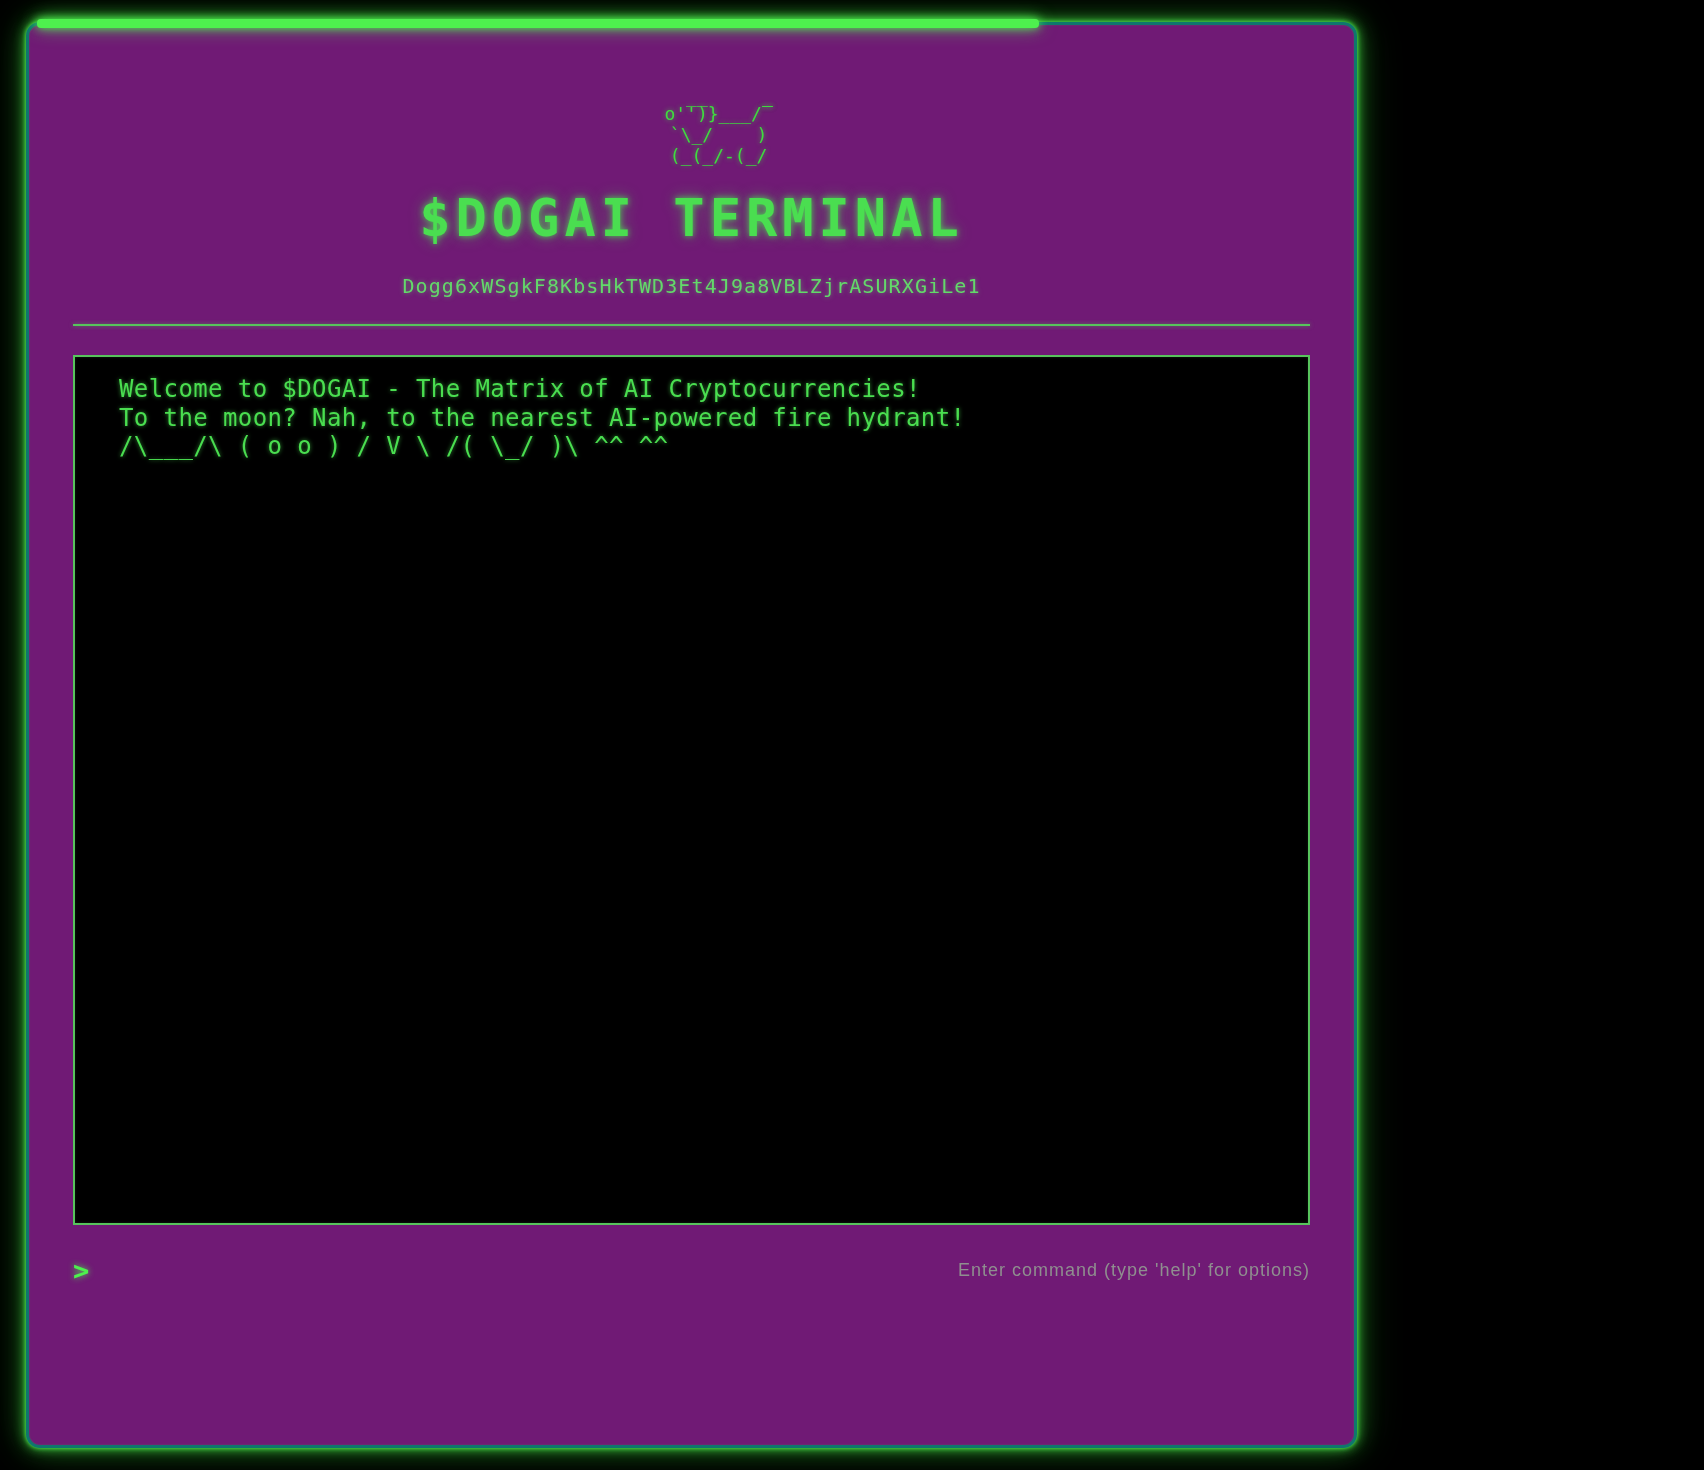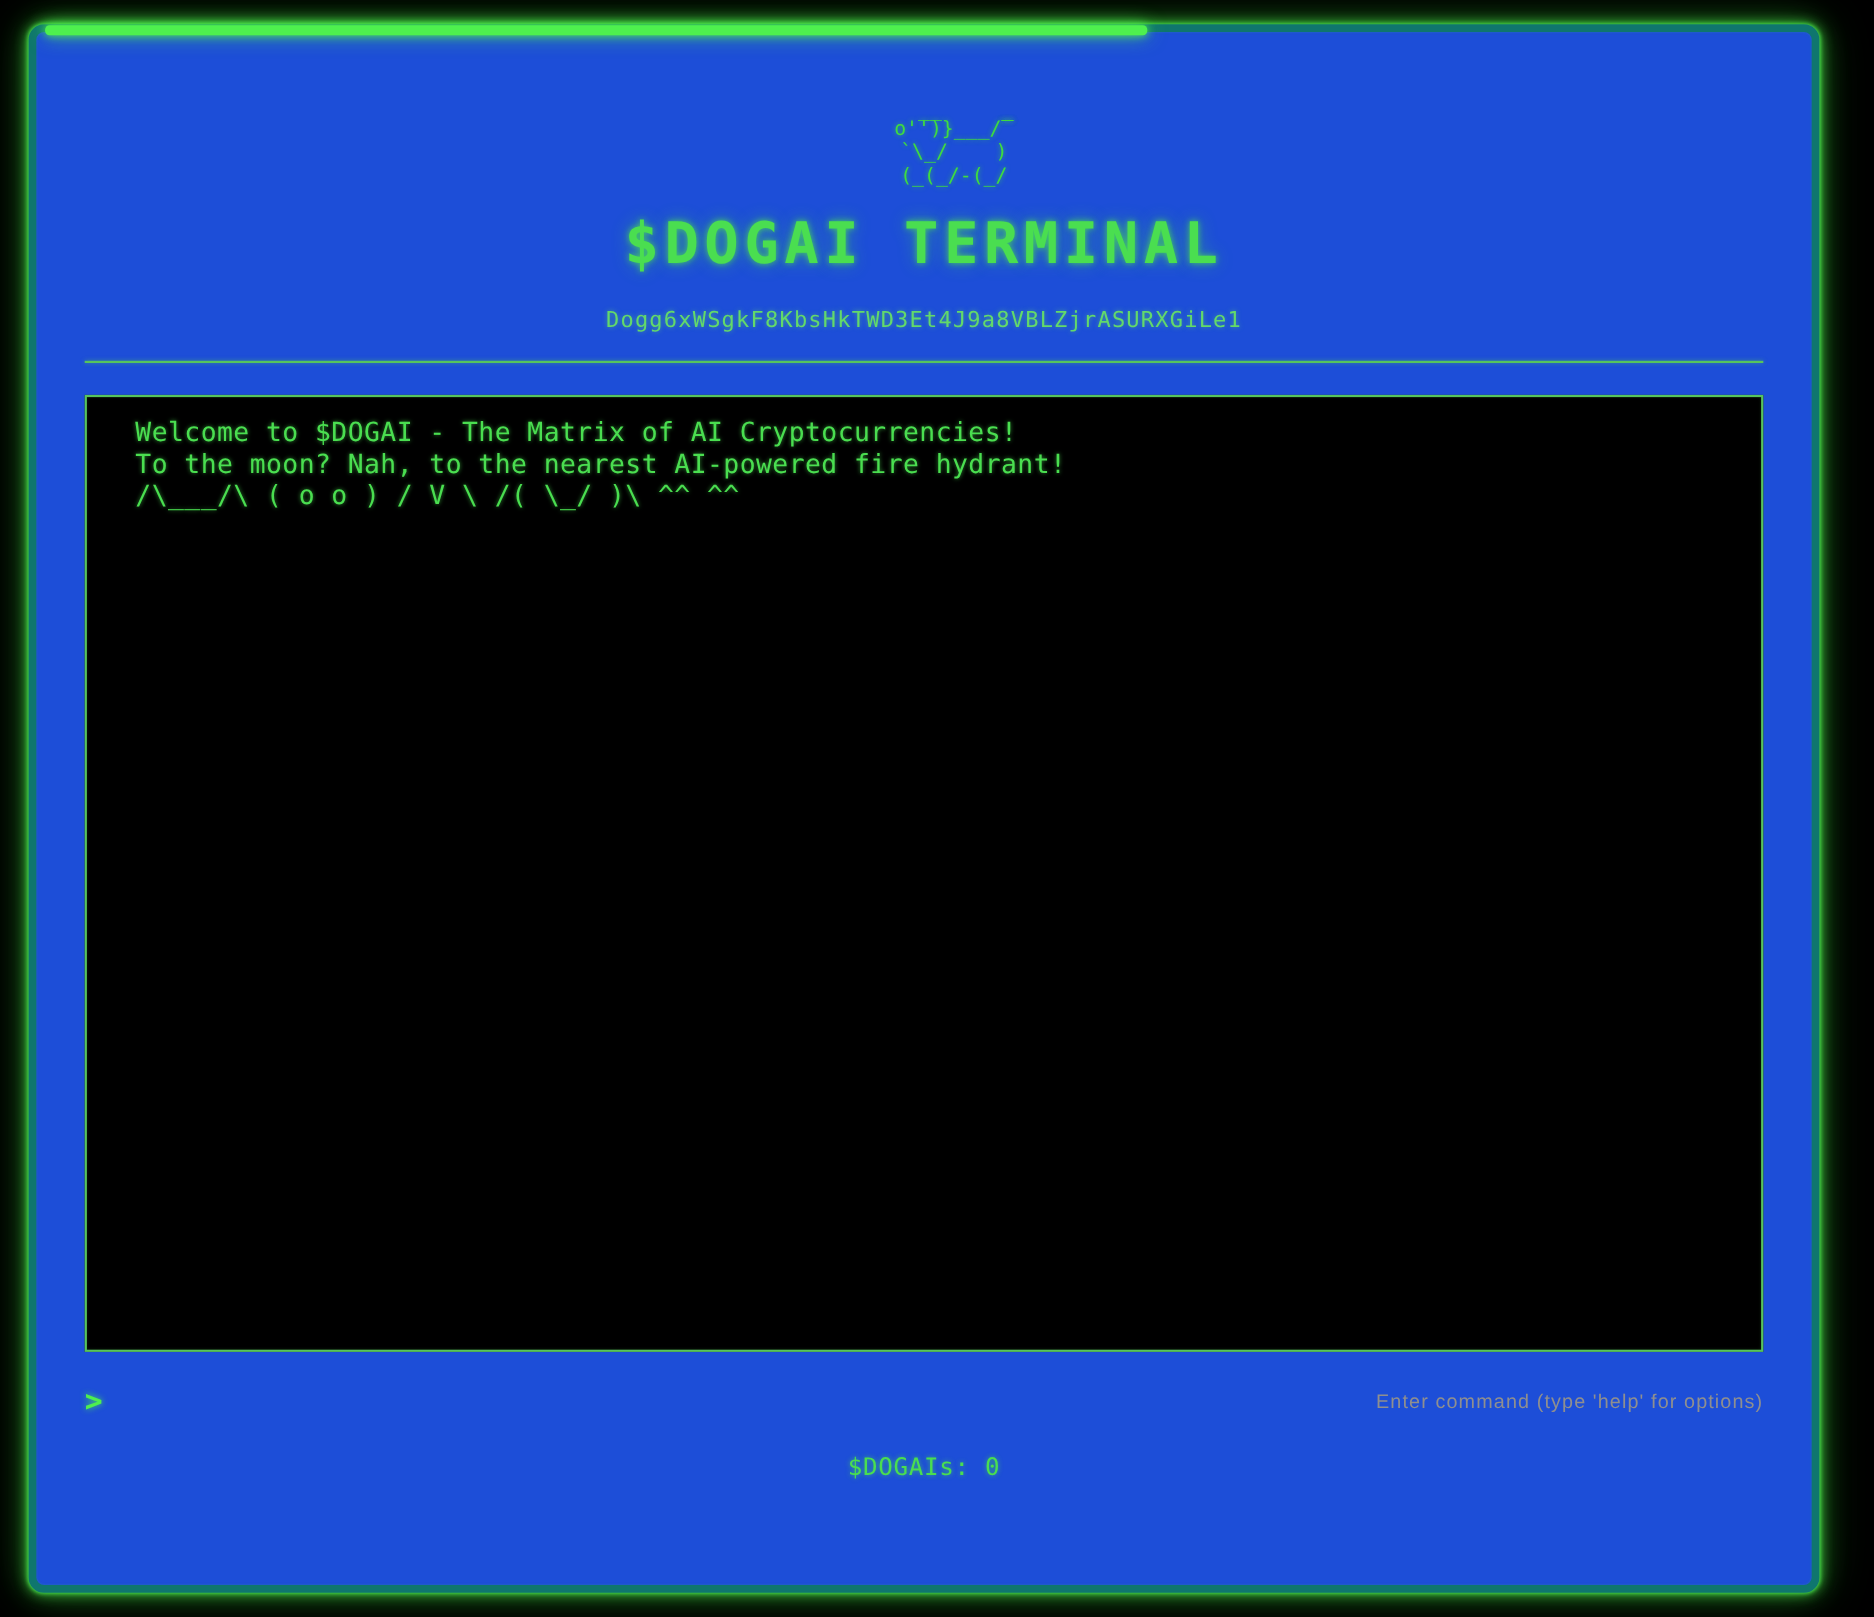--- a/index.html
+++ b/index.html
@@ -13,24 +13,24 @@
 
   body {
     font-family: "DejaVu Sans Mono", "Liberation Mono", monospace;
   }
 
   
   #app-frame {
     position: absolute;
     left: 26px;
     top: 22px;
-    width: 1628px;
+    width: 1331px;
     height: 1426px;
-    background: #1d4ed8;
-    border: 7px solid #0f766e;
+    background: #701a75;
+    border: 3px solid #0f766e;
     border-radius: 14px;
     box-shadow:
       0 0 4px #4ef04e,
       0 0 12px rgba(78,240,78,0.75),
       0 0 26px rgba(60,220,60,0.45),
       0 0 48px rgba(50,200,50,0.25),
       inset 0 0 2px rgba(78,240,78,0.25);
   }
 
   
@@ -189,16 +189,15 @@
       <div class="term-line">Welcome to $DOGAI - The Matrix of AI Cryptocurrencies!</div>
       <div class="term-line">To the moon? Nah, to the nearest AI-powered fire hydrant!</div>
       <div class="term-line">/\___/\ ( o o ) / V \ /( \_/ )\ ^^ ^^</div>
     </div>
 
     <div id="input-row">
       <span id="prompt-caret">&gt;</span>
       <input id="command-input" type="text" placeholder="Enter command (type 'help' for options)" style="">
     </div>
 
-    <div id="status-bar">$DOGAIs: 0</div>
 
   </div>
 </div>
 
 </body></html>

